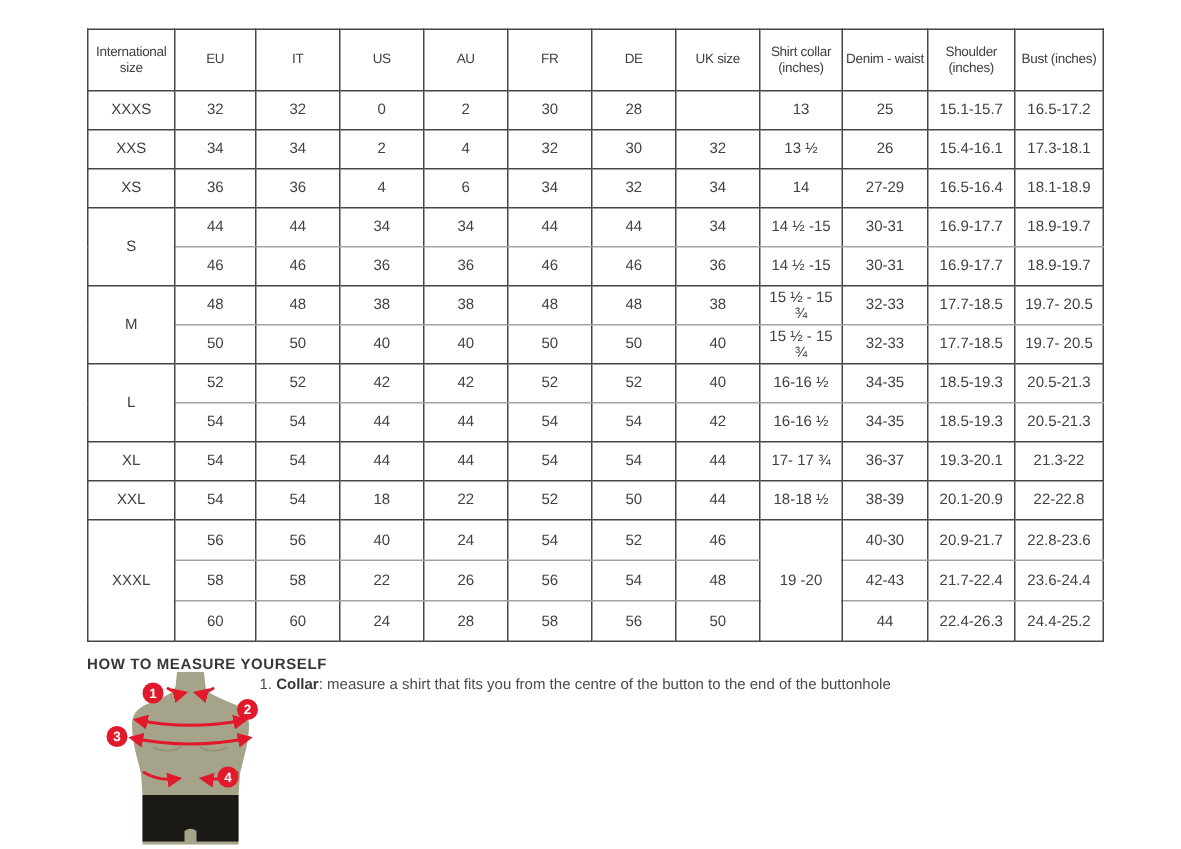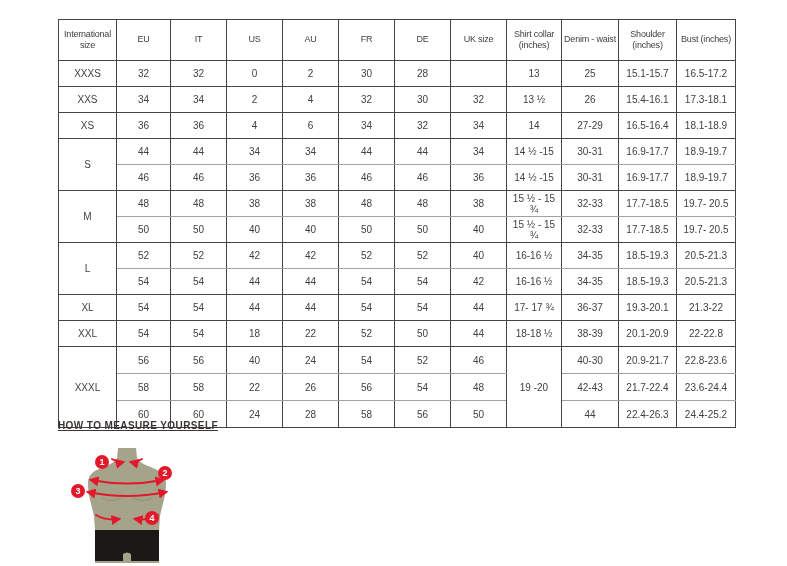--- a/index.html
+++ b/index.html
@@ -24,22 +24,22 @@
   }
   table.size-chart th{
     height:40px;font-size:9px;line-height:1.25;letter-spacing:-0.2px;
   }
   table.size-chart td{
     height:25px;font-size:10px;
   }
   table.size-chart tr.tall td{height:26px;}
   
   .measure-heading{
-    position:absolute;left:58px;top:420px;
-    font-size:10px;font-weight:bold;color:#3a3633;letter-spacing:0.4px;text-decoration:underline;
+    position:absolute;left:58px;top:438px;
+    font-size:10px;font-weight:bold;color:#3a3633;letter-spacing:0.4px;
   }
   .figure{position:absolute;left:62px;top:446px;width:130px;height:120px;}
   .steps{position:absolute;left:173px;top:446px;width:500px;}
   .step{font-size:10px;line-height:22px;color:#4a4a4a;white-space:nowrap;}
   .step b{color:#3a3633;}
 </style>
 </head>
 <body>
 
 <div class="chart-wrap">
@@ -297,13 +297,14 @@
     <circle cx="103" cy="27" r="7" fill="#e2192b"></circle>
     <text x="103" y="30.2" fill="#ffffff">2</text>
     <circle cx="16" cy="45" r="7" fill="#e2192b"></circle>
     <text x="16" y="48.2" fill="#ffffff">3</text>
     <circle cx="90" cy="72" r="7" fill="#e2192b"></circle>
     <text x="90" y="75.2" fill="#ffffff">4</text>
   </g>
 </svg>
 
 <div class="steps">
+    <div class="step"><span>1. </span><b>Collar</b><span>: measure a shirt that fits you from the centre of the button to the end of the buttonhole</span></div>
   </div>
 
 </body></html>

